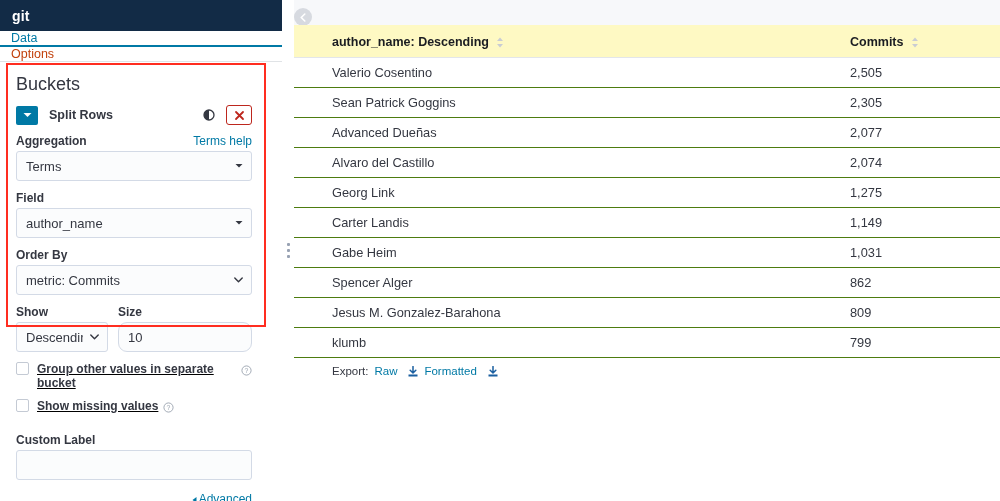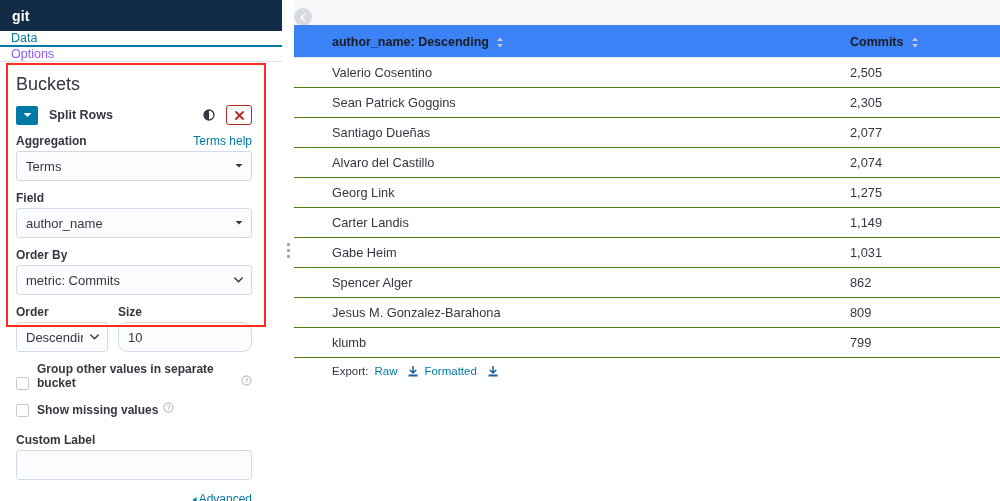--- a/index.html
+++ b/index.html
@@ -36,21 +36,21 @@
     height: 31px;
     background: #ffffff;
     border-bottom: 1px solid #e0e3e6;
     display: flex; align-items: stretch;
     position: relative;
     flex-direction: column;
   }
   .tab {
     padding: 0 11px;
     display: flex; align-items: center;
-    font-size: 12.5px; color: #8b5cf6;
+    font-size: 12.5px; color: #c2410c;
     cursor: pointer;
     border-bottom: 2px solid transparent;
   }
   .tab.active { color: #0079a5; border-bottom-color: #0079a5; font-weight: normal; }
   .tabbar-spacer { flex: 1; }
   #apply-button {
     width: 38px; background: #7ebbda;
     display: flex; align-items: center; justify-content: center;
     cursor: pointer;
   }
@@ -130,21 +130,21 @@
   .caret-sm {
     position: absolute; right: 9px; top: 50%;
     transform: translateY(-50%);
     pointer-events: none;
   }
 
   .order-size-row { display: flex; gap: 10px; }
   .order-col { width: 92px; }
   .size-col { flex: 1; }
 
-  .check-row { display: flex; align-items: flex-end; margin-bottom: 9px; }
+  .check-row { display: flex; align-items: flex-start; margin-bottom: 9px; text-decoration: underline; }
   .check-box {
     width: 13px; height: 13px;
     border: 1px solid #c4cad4; border-radius: 2px;
     background: #fff; flex: 0 0 auto; cursor: pointer;
   }
   .check-label {
     font-size: 12px; color: #343741; font-weight: bold;
     margin-left: 8px;
   }
   .q-icon { margin-left: 5px; color: #9aa3af; }
@@ -213,21 +213,21 @@
   table.data-table {
     width: 100%;
     border-collapse: collapse;
     margin-top: 0;
   }
   table.data-table th {
     text-align: left;
     font-size: 12.5px; color: #1a1c21; font-weight: bold;
     padding: 10px 10px 8px 38px;
     border-bottom: 1px solid #e3e6ea;
-    background: #3b82f6;
+    background: #fef9c3;
     white-space: nowrap;
   }
   table.data-table th.col-metric { padding-left: 0; width: 150px; }
   table.data-table td {
     font-size: 12.8px; color: #343741;
     padding: 7px 10px 7px 38px;
     border-bottom: 1px solid #4d7c0f;
     background: #fff;
   }
   table.data-table td.col-metric { padding-left: 0; }
@@ -324,21 +324,21 @@
           <span class="field-label">Order By</span>
           <div class="sel-wrap">
             <input class="sel" type="text" readonly="" value="metric: Commits" style="">
             <svg class="caret-sm" width="9" height="6" viewBox="0 0 9 6">
               <path d="M0.8 1 L4.5 4.7 L8.2 1" fill="none" stroke="#343741" stroke-width="1.4" stroke-linecap="round" stroke-linejoin="round"></path>
             </svg>
           </div>
 
           <div class="order-size-row">
             <div class="order-col">
-              <span class="field-label">Order</span>
+              <span class="field-label">Show</span>
               <div class="sel-wrap">
                 <input class="sel" type="text" readonly="" value="Descendin" style="">
                 <svg class="caret-sm" width="9" height="6" viewBox="0 0 9 6">
                   <path d="M0.8 1 L4.5 4.7 L8.2 1" fill="none" stroke="#343741" stroke-width="1.4" stroke-linecap="round" stroke-linejoin="round"></path>
                 </svg>
               </div>
             </div>
             <div class="size-col">
               <span class="field-label">Size</span>
               <div class="sel-wrap">
@@ -441,21 +441,21 @@
         <tbody id="table-body">
             <tr>
               <td>Valerio Cosentino</td>
               <td class="col-metric">2,505</td>
             </tr>
             <tr>
               <td>Sean Patrick Goggins</td>
               <td class="col-metric">2,305</td>
             </tr>
             <tr>
-              <td>Santiago Dueñas</td>
+              <td>Advanced Dueñas</td>
               <td class="col-metric">2,077</td>
             </tr>
             <tr>
               <td>Alvaro del Castillo</td>
               <td class="col-metric">2,074</td>
             </tr>
             <tr>
               <td>Georg Link</td>
               <td class="col-metric">1,275</td>
             </tr>

